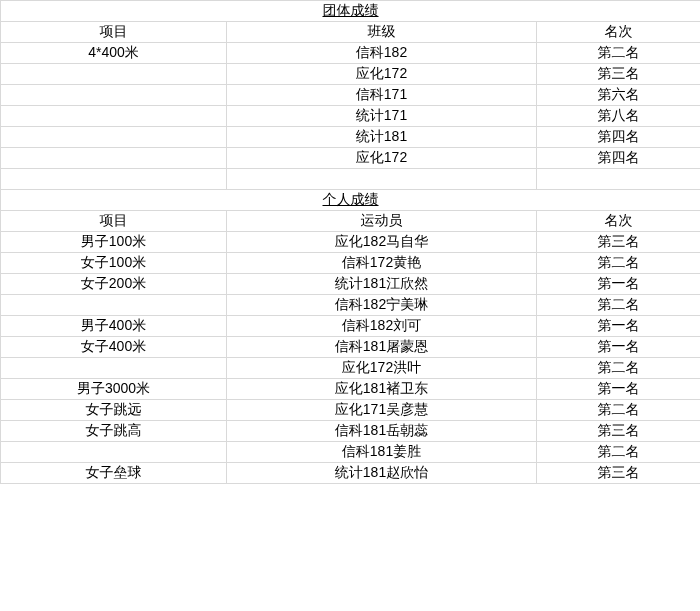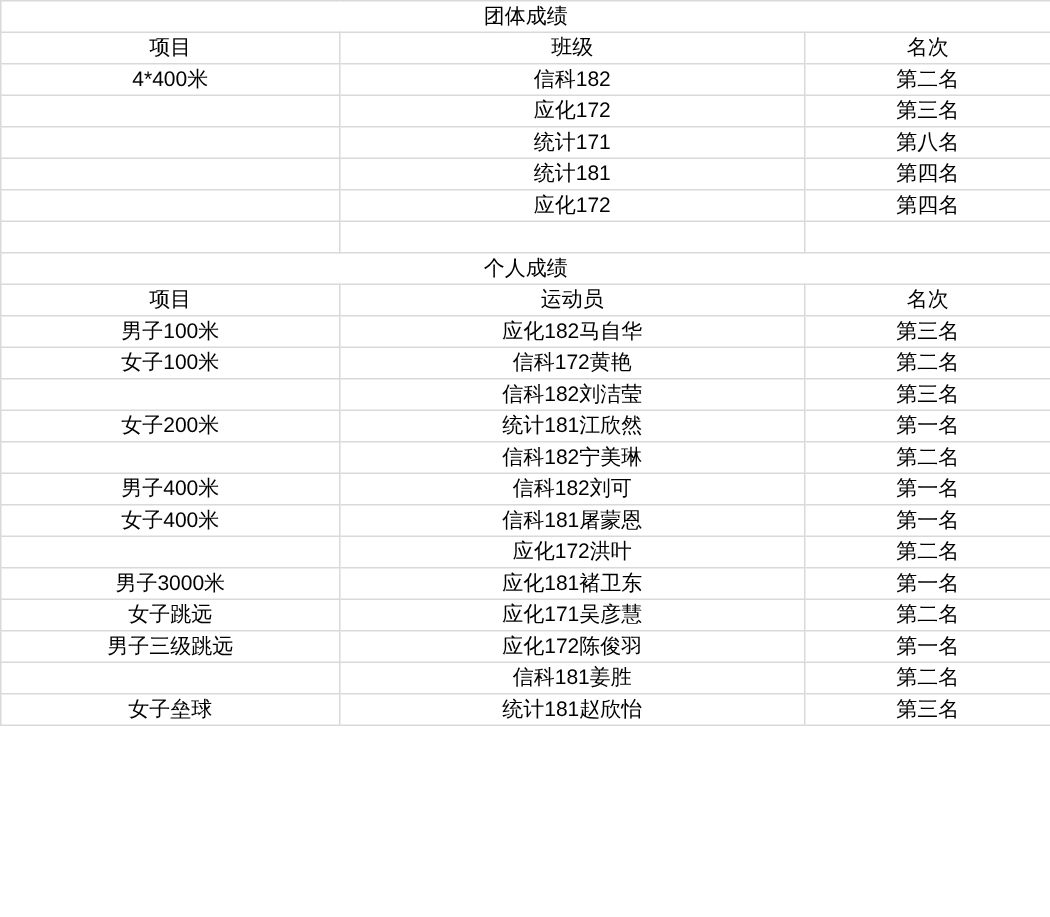--- a/index.html
+++ b/index.html
@@ -19,21 +19,21 @@
   td, th {
     border: 1px solid #d9d9d9;
     height: 20px;
     padding: 0 2px;
     text-align: center;
     vertical-align: middle;
     font-weight: normal;
     white-space: nowrap;
     overflow: hidden;
   }
-  th.section-title { font-weight: normal; }
+  th.section-title { font-weight: normal; text-decoration: underline; }
 </style>
 </head>
 <body>
 
 <table>
   <colgroup>
     <col class="c1">
       <col class="c2">
       <col class="c3">
   </colgroup>
@@ -49,20 +49,25 @@
     </tr>
   <tr>
         <td>4*400米</td>
         <td>信科182</td>
         <td>第二名</td>
       </tr>
       <tr>
         <td></td>
         <td>应化172</td>
         <td>第三名</td>
+      </tr>
+      <tr>
+        <td></td>
+        <td>信科171</td>
+        <td>第六名</td>
       </tr>
       <tr>
         <td></td>
         <td>统计171</td>
         <td>第八名</td>
       </tr>
       <tr>
         <td></td>
         <td>统计181</td>
         <td>第四名</td>
@@ -92,25 +97,20 @@
         <td>男子100米</td>
         <td>应化182马自华</td>
         <td>第三名</td>
       </tr>
       <tr>
         <td>女子100米</td>
         <td>信科172黄艳</td>
         <td>第二名</td>
       </tr>
       <tr>
-        <td></td>
-        <td>信科182刘洁莹</td>
-        <td>第三名</td>
-      </tr>
-      <tr>
         <td>女子200米</td>
         <td>统计181江欣然</td>
         <td>第一名</td>
       </tr>
       <tr>
         <td></td>
         <td>信科182宁美琳</td>
         <td>第二名</td>
       </tr>
       <tr>
@@ -132,23 +132,23 @@
         <td>男子3000米</td>
         <td>应化181褚卫东</td>
         <td>第一名</td>
       </tr>
       <tr>
         <td>女子跳远</td>
         <td>应化171吴彦慧</td>
         <td>第二名</td>
       </tr>
       <tr>
-        <td>男子三级跳远</td>
-        <td>应化172陈俊羽</td>
-        <td>第一名</td>
+        <td>女子跳高</td>
+        <td>信科181岳朝蕊</td>
+        <td>第三名</td>
       </tr>
       <tr>
         <td></td>
         <td>信科181姜胜</td>
         <td>第二名</td>
       </tr>
       <tr>
         <td>女子垒球</td>
         <td>统计181赵欣怡</td>
         <td>第三名</td>

